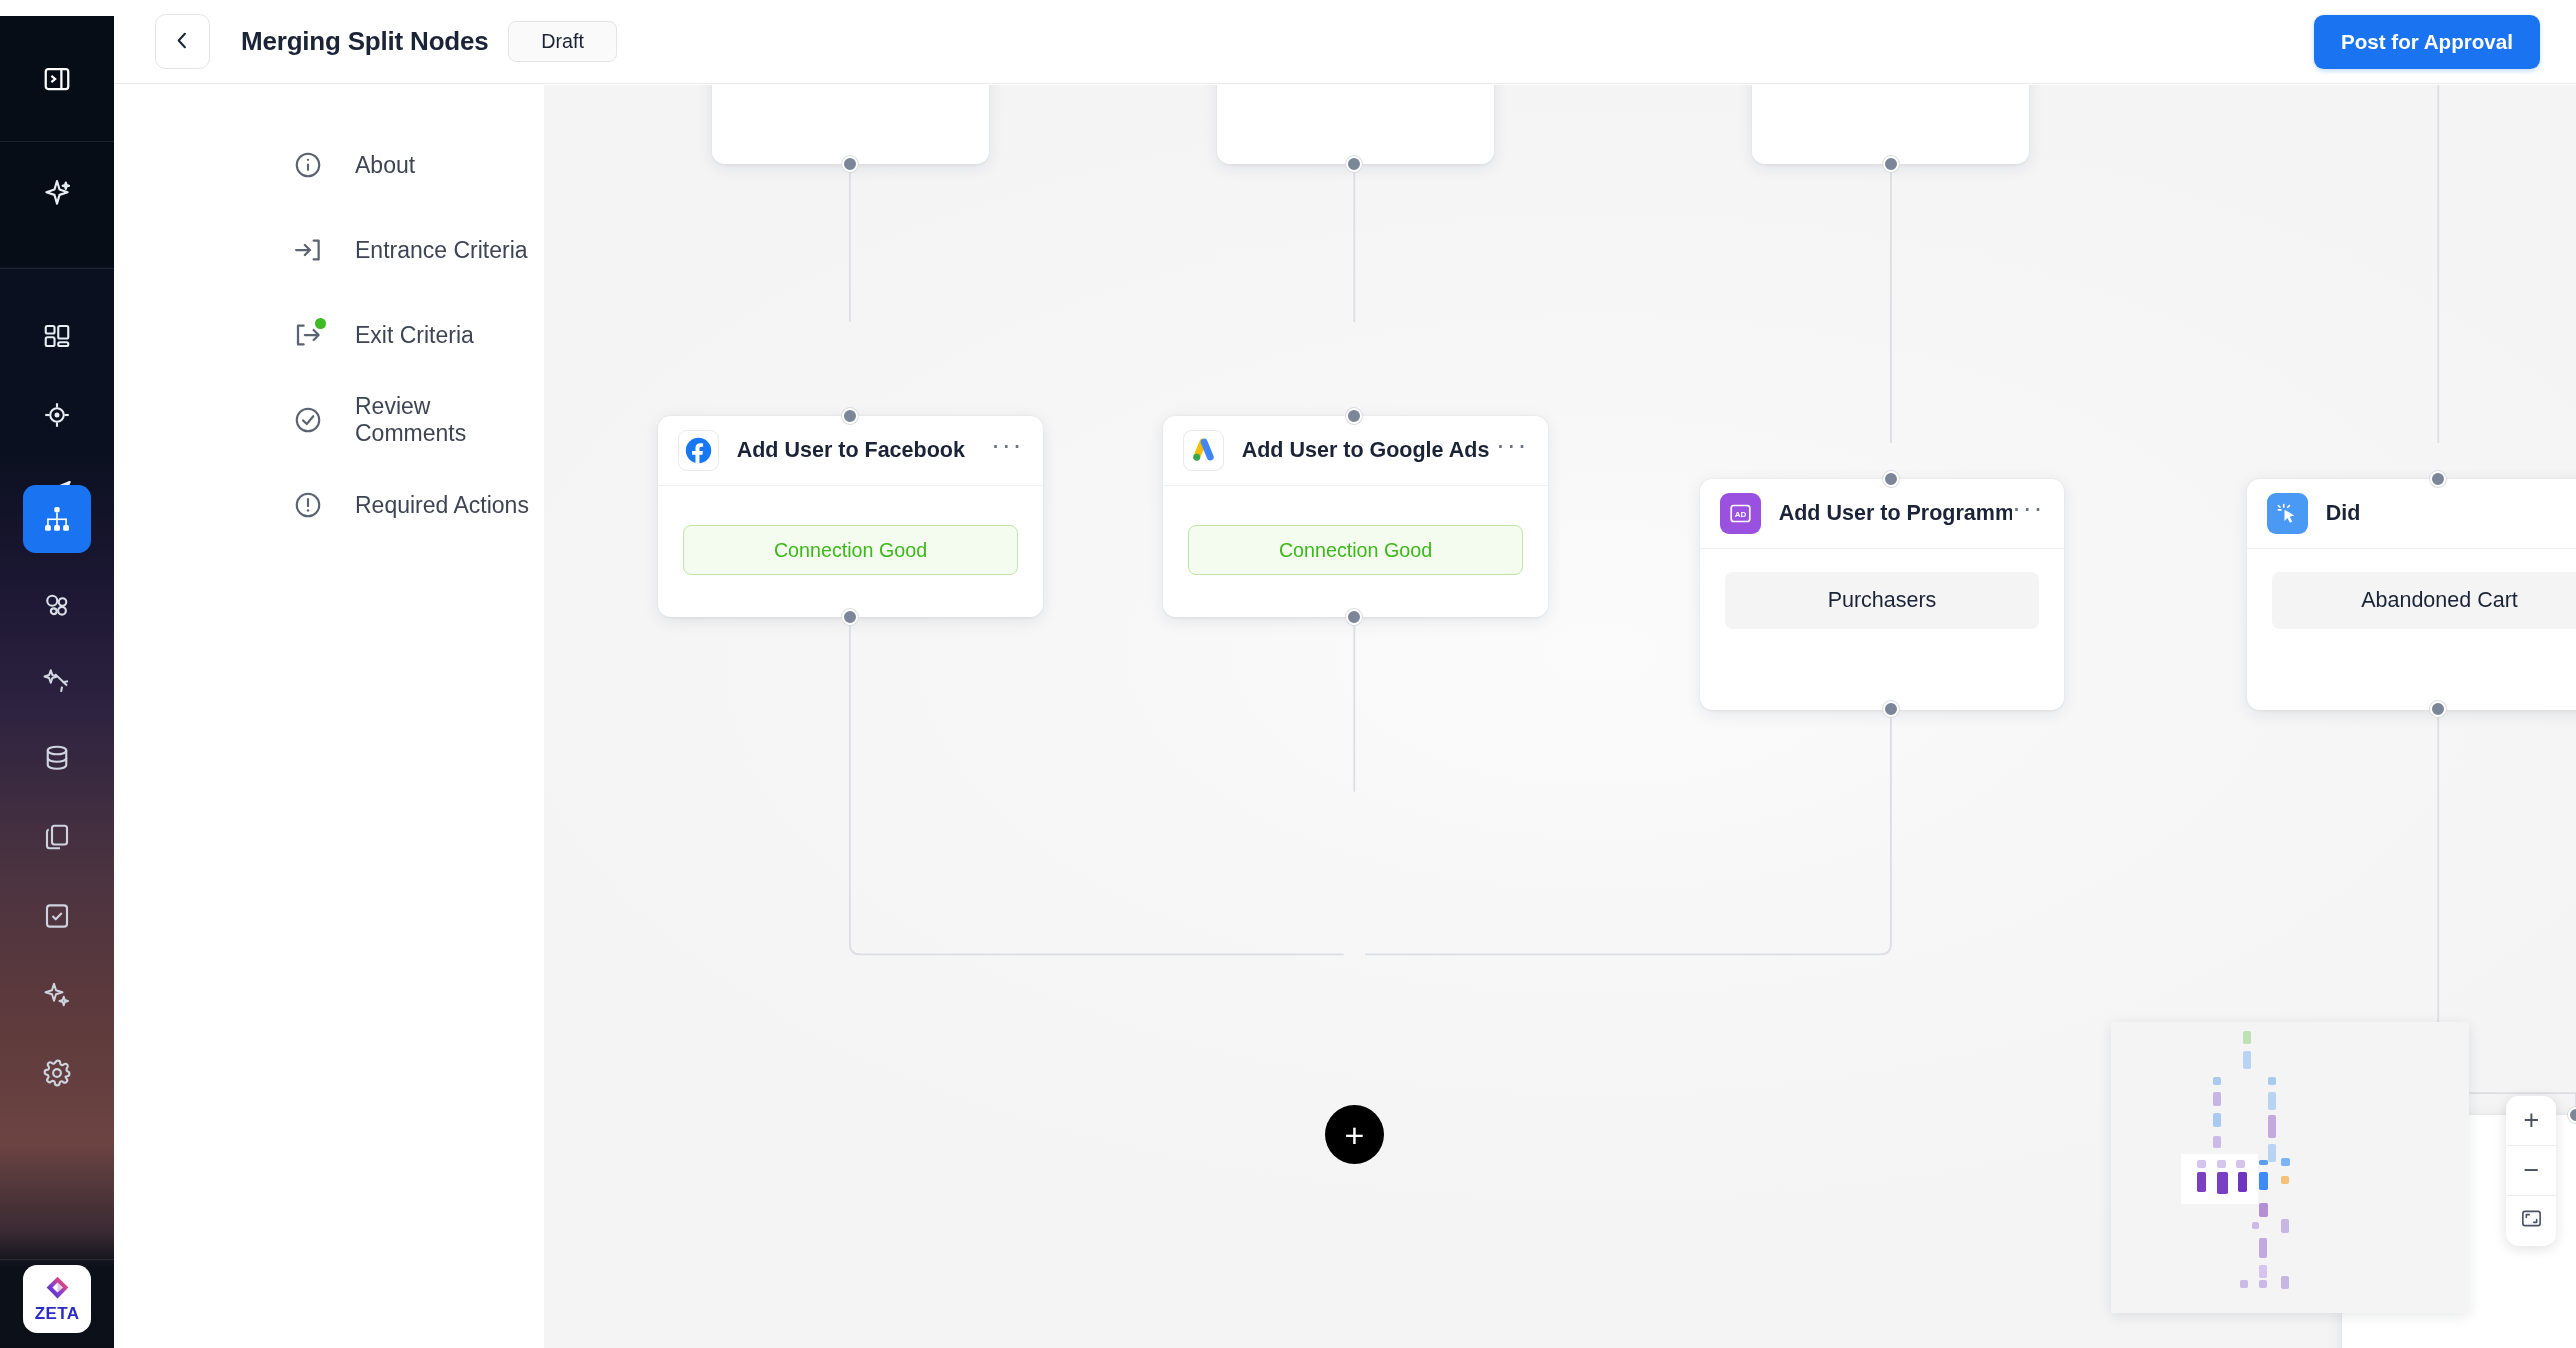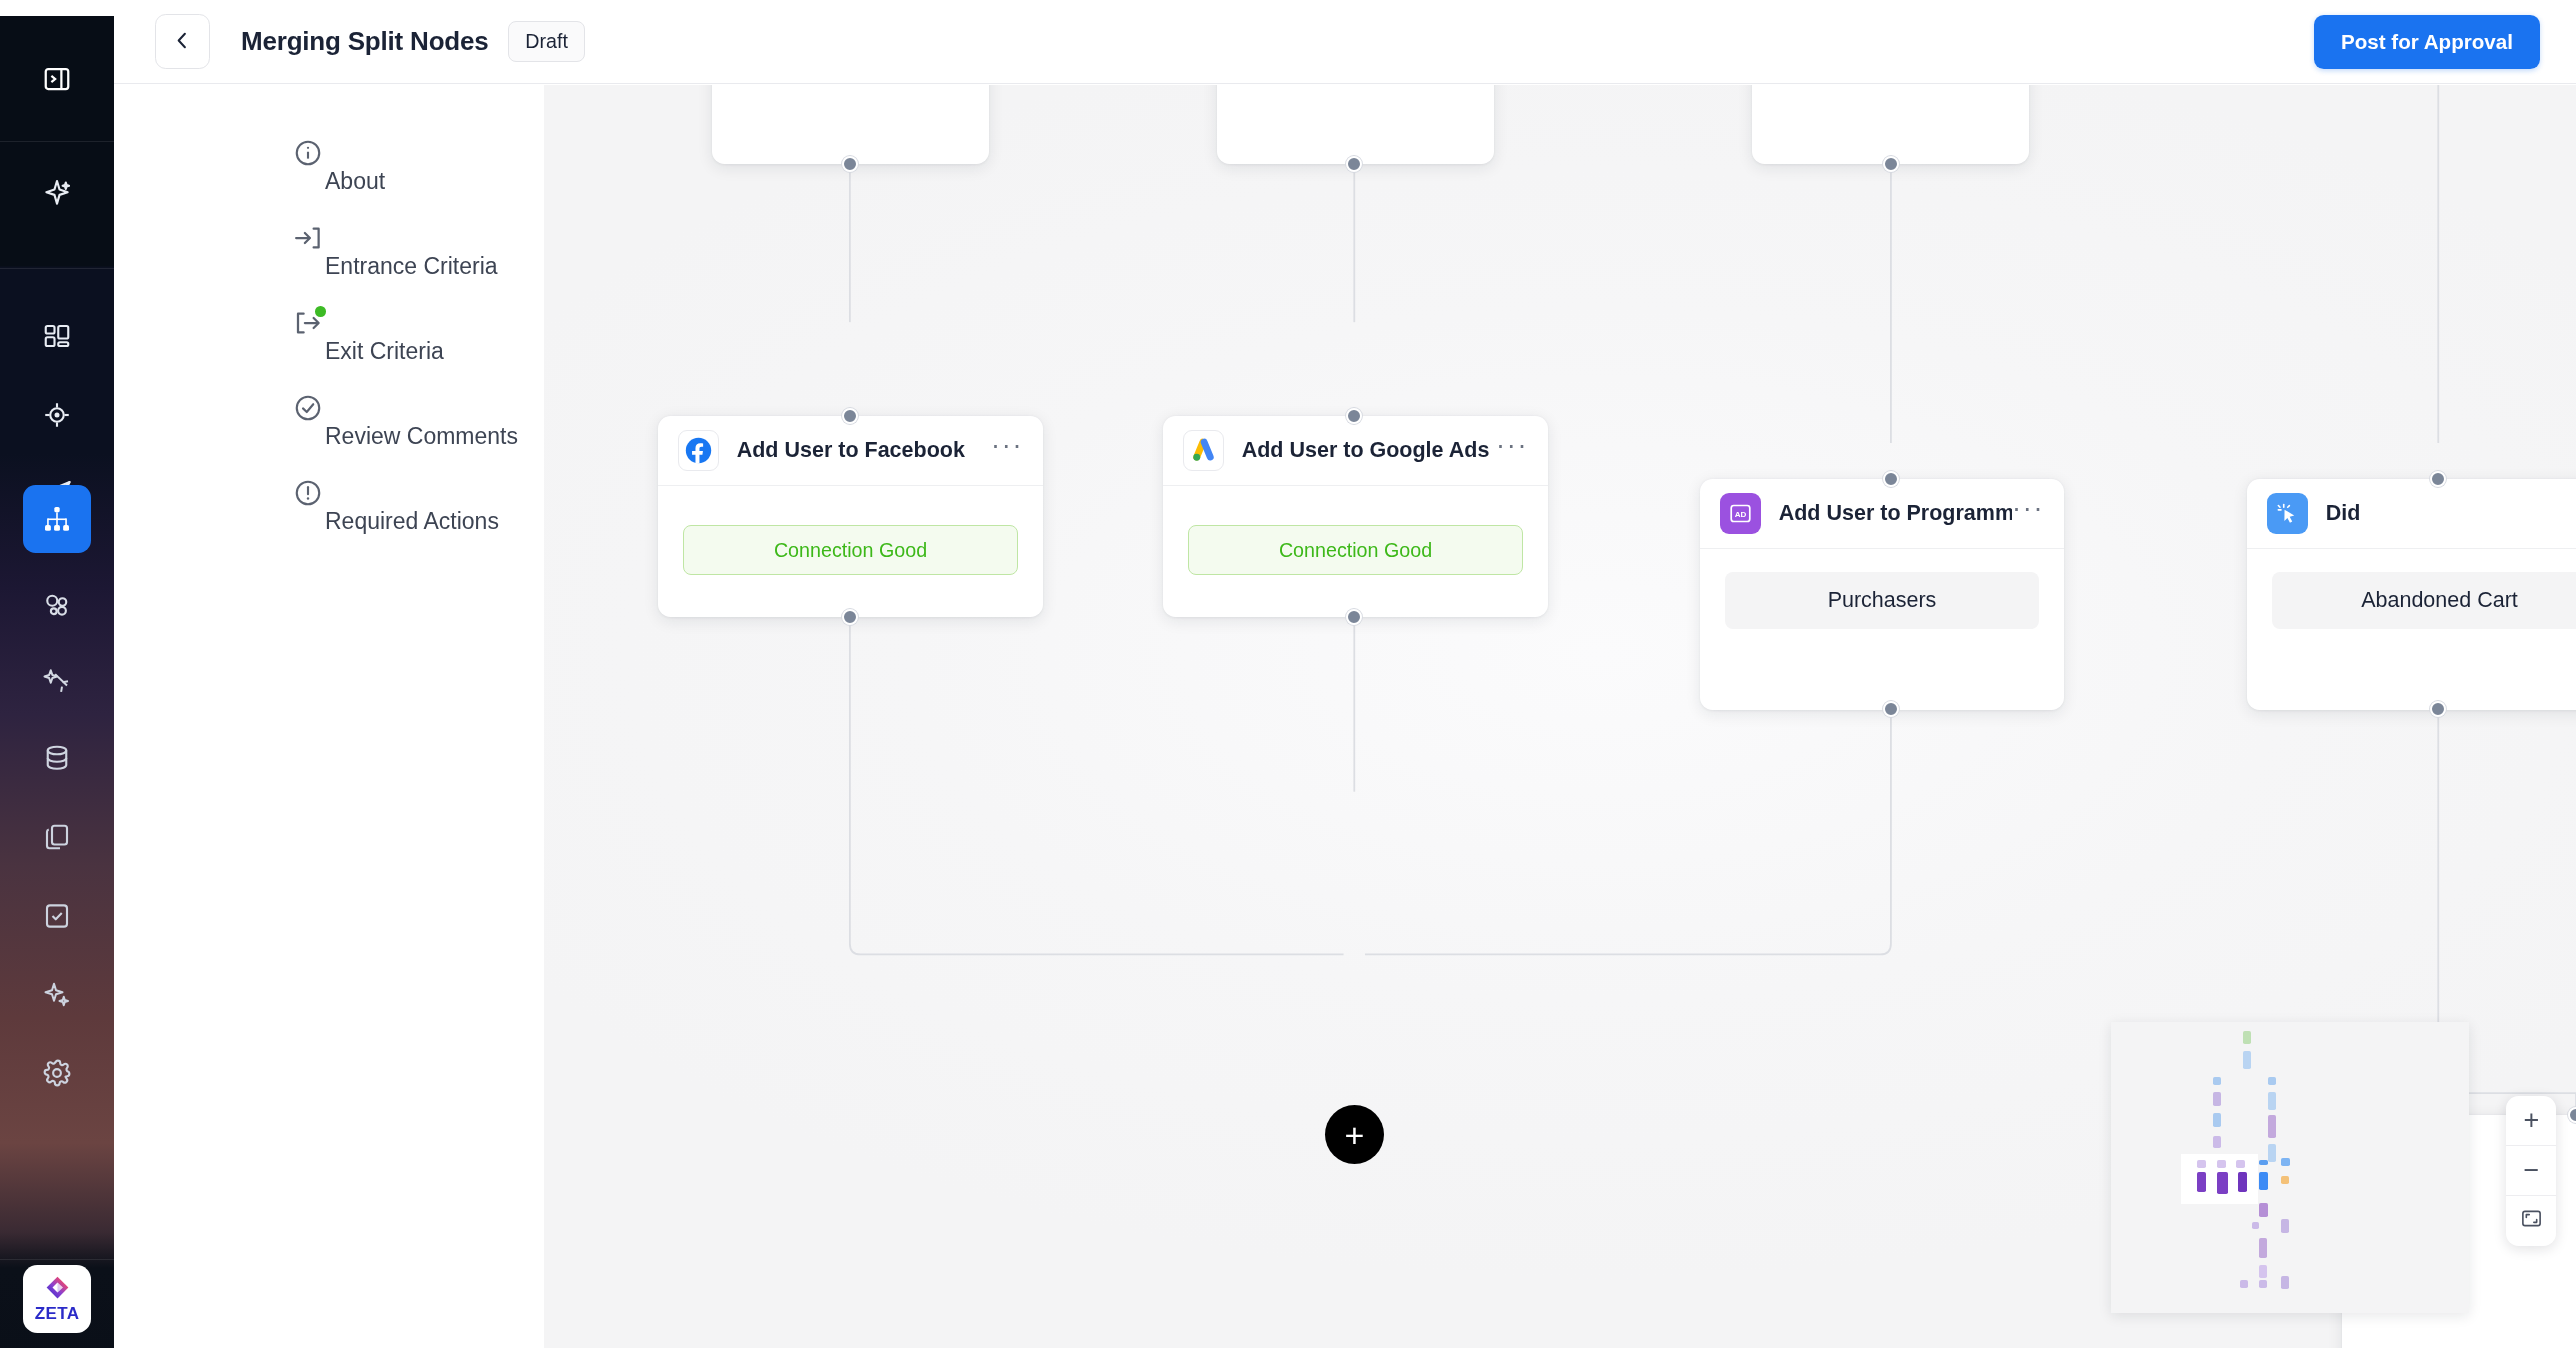--- a/index.html
+++ b/index.html
@@ -61,21 +61,21 @@
     margin-left: 41px; width: 55px; height: 55px;
     border: 0.9px solid #e3e4e8; border-radius: 10.7px;
     background: #fff;
     display: flex; align-items: center; justify-content: center;
   }
   .page-title {
     margin-left: 31px; font-size: 26px; font-weight: 700;
     color: #1b2336; letter-spacing: -0.2px;
   }
   .draft-badge {
-    margin-left: 19.7px; padding: 8px 16px;
+    margin-left: 19.7px; padding: 8px 32px;
     border: 0.9px solid #e3e4e8; border-radius: 8px;
     background: #fafafb; font-size: 19.7px; color: #1b2336; font-weight: 400;
   }
   .post-btn {
     position: absolute; right: 36px; top: 15px;
     background: #1a73f0; color: #fff;
     border: none; border-radius: 9.8px;
     padding: 0 27px; height: 54px;
     font-size: 20.6px; font-weight: 700;
     font-family: "Liberation Sans", sans-serif;
@@ -83,24 +83,23 @@
     box-shadow: 0 1.8px 5.4px rgba(26,115,240,.25);
   }
 
   
   .navpanel {
     position: absolute; left: 114px; top: 84px;
     width: 429px; height: 1265px;
     background: #fff; z-index: 5;
   }
   .nav-item {
-    display: flex; 
+    display: flex; align-items: center;
     height: 54px; margin: 0 0 0 179px;
     position: relative;
-    flex-direction: column;
   }
   .nav-item .ico { position: relative; width: 30px; height: 30px; flex: 0 0 30px; }
   .nav-item .lbl {
     margin-left: 32px; font-size: 23px; color: #3d4453; font-weight: 400;
   }
   .green-dot {
     position: absolute; right: -2.7px; top: -1.8px;
     width: 10.7px; height: 10.7px; border-radius: 50%; background: #3dbb25;
   }
 

